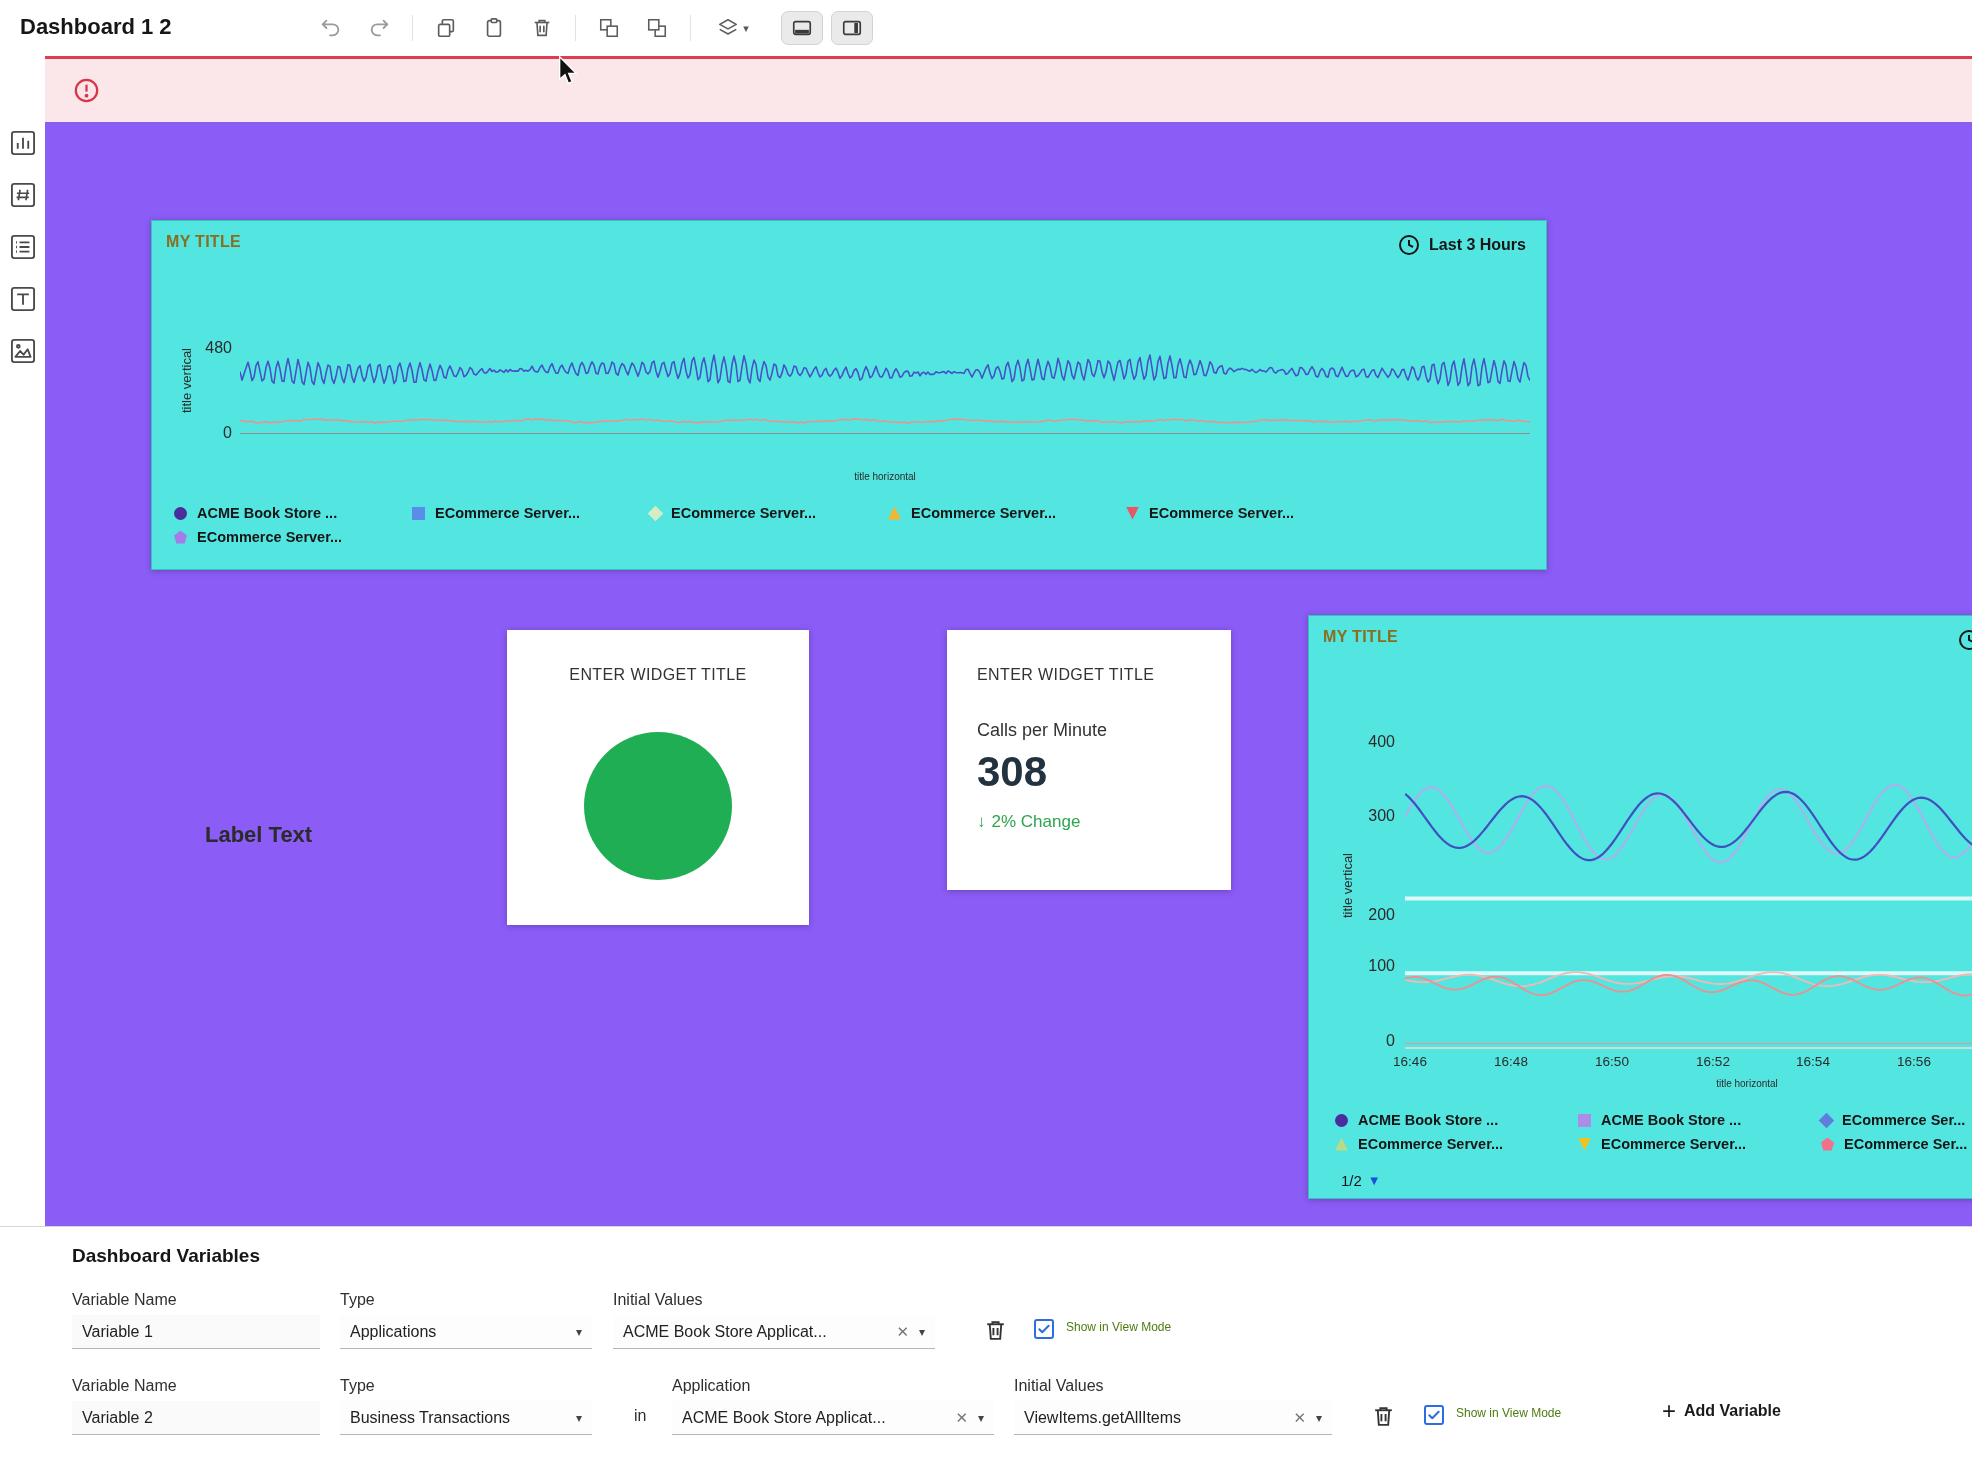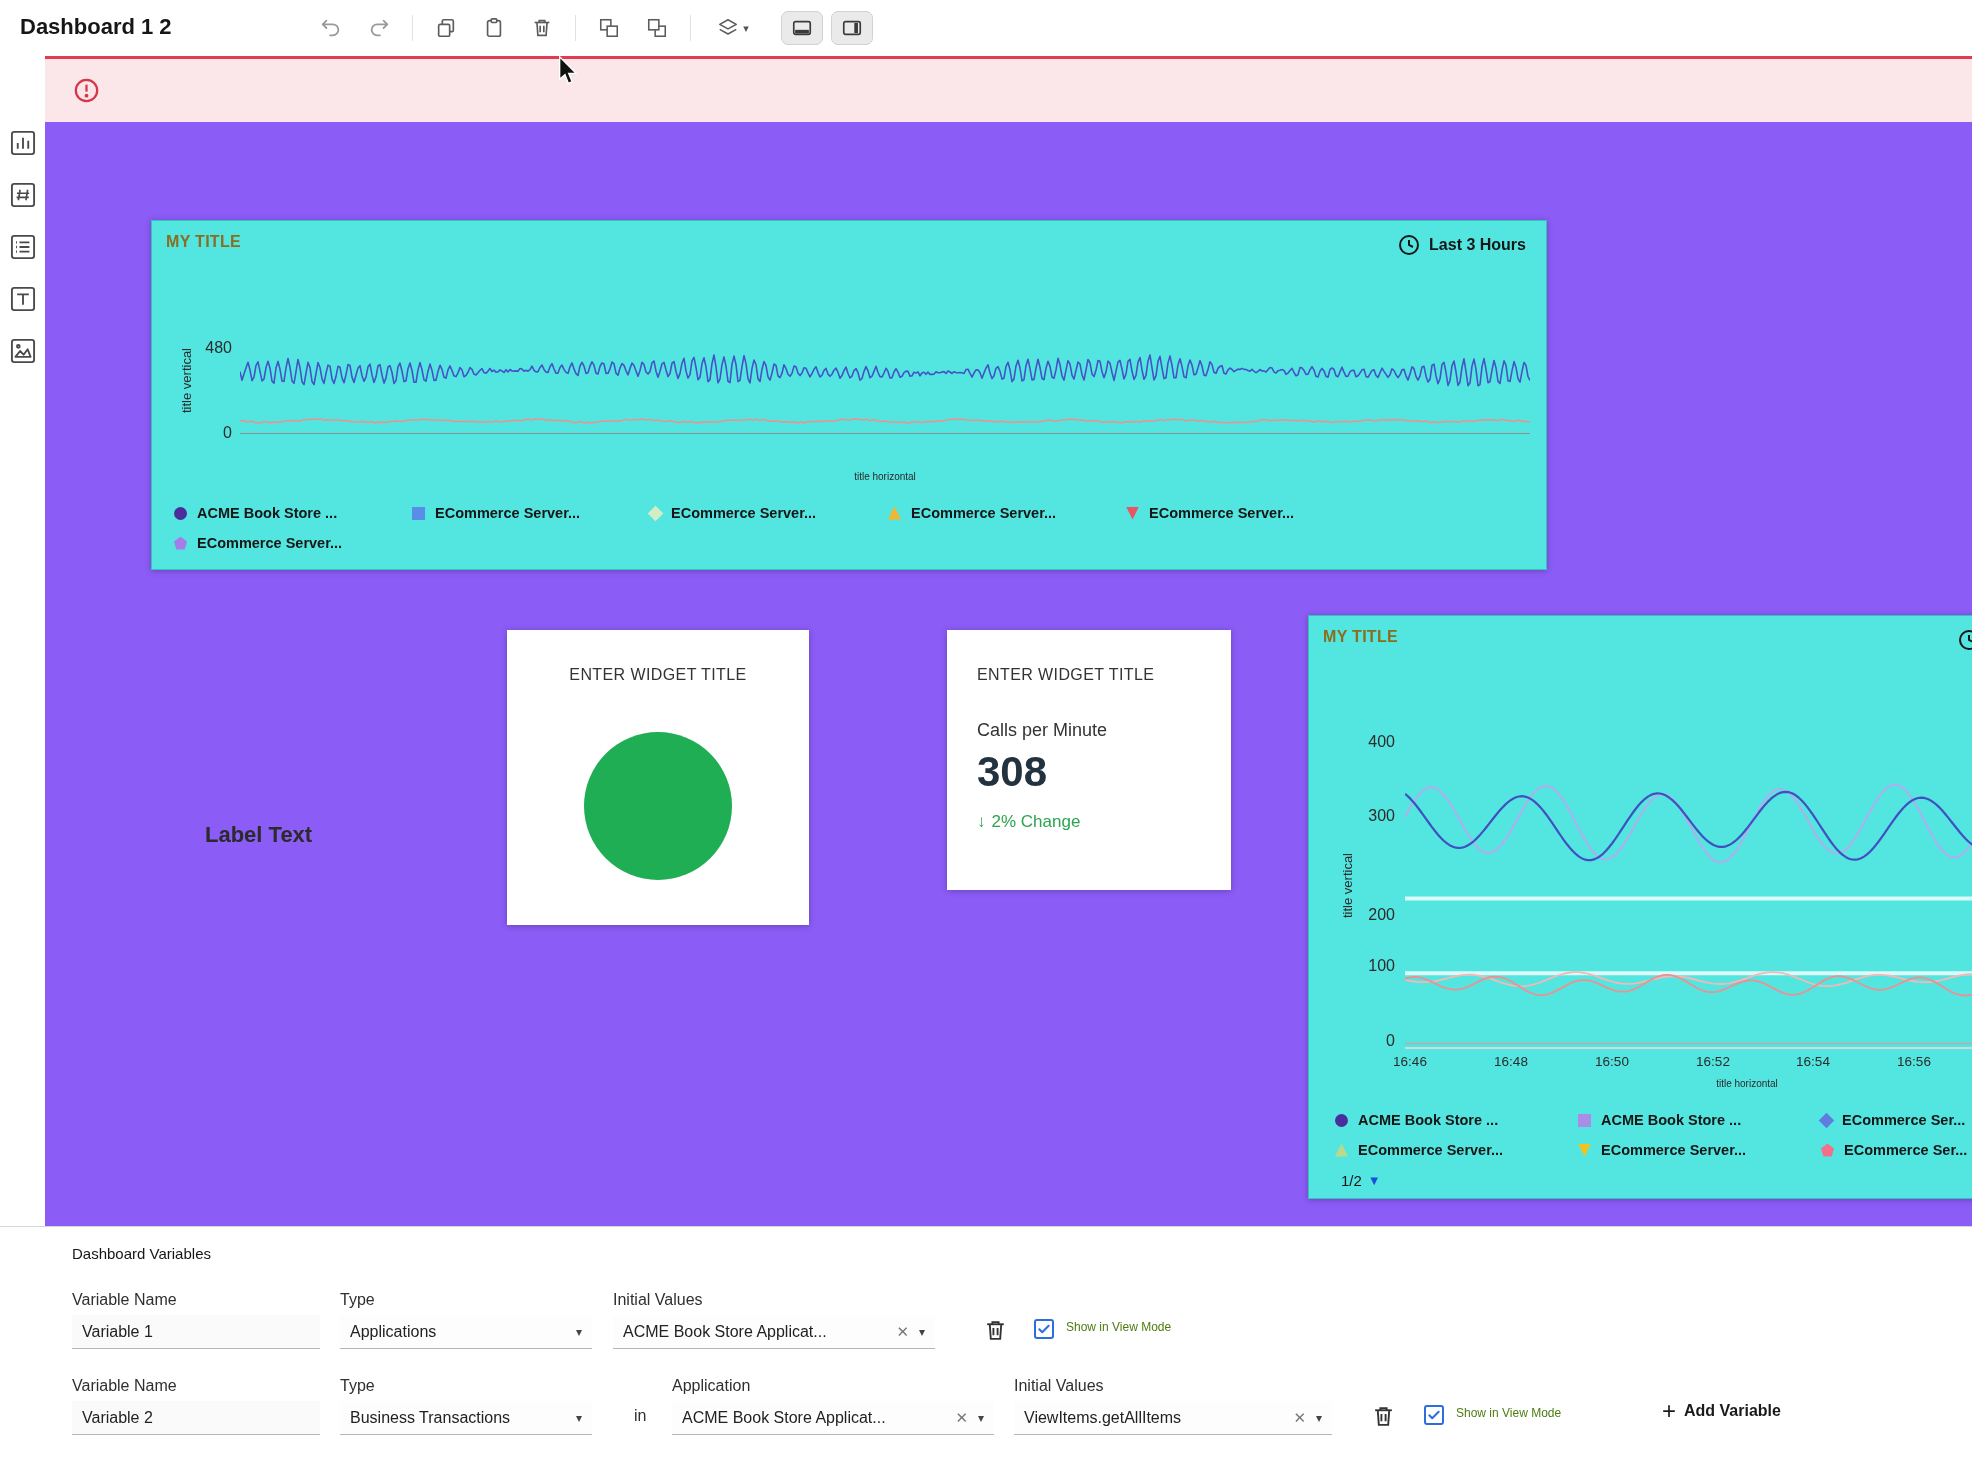--- a/index.html
+++ b/index.html
@@ -35,21 +35,21 @@
   .w-title{position:absolute;left:14px;top:12px;font-size:16px;font-weight:700;letter-spacing:.3px;color:#8a6d1f}
   .w-range{position:absolute;top:12px;display:flex;align-items:center;gap:8px;font-size:16px;font-weight:700;color:#161616}
 
   .ylab{position:absolute;font-size:13px;color:#2b2b2b;text-align:center;transform:rotate(-90deg)}
   .yticks{position:absolute}
   .yticks span{position:absolute;left:0;width:100%;text-align:right;font-size:16px;color:#2b2b2b}
   .xticks{position:absolute}
   .xticks span{position:absolute;transform:translateX(-50%);font-size:13.5px;color:#2b2b2b;white-space:nowrap}
   .xlab{position:absolute;text-align:center;font-size:10px;color:#2b2b2b}
 
-  .legend{position:absolute;display:flex;flex-wrap:wrap;row-gap:14px}
+  .legend{position:absolute;display:flex;flex-wrap:wrap;row-gap:8px}
   .legend-item{display:flex;align-items:center;gap:10px;cursor:pointer}
   .legend-label{font-size:14.5px;font-weight:700;color:#161616;white-space:nowrap}
   .marker{width:13px;height:13px;display:inline-block;flex:none}
   .marker.circle{border-radius:50%}
   .marker.diamond{width:11px;height:11px;transform:rotate(45deg)}
   .marker.triangle-up{clip-path:polygon(50% 0,100% 100%,0 100%)}
   .marker.triangle-down{clip-path:polygon(0 0,100% 0,50% 100%)}
   .marker.pentagon{clip-path:polygon(50% 0,100% 38%,82% 100%,18% 100%,0 38%)}
 
   .pagination{position:absolute;display:flex;align-items:center;gap:6px;font-size:15px;font-weight:400;color:#161616;cursor:pointer}
@@ -58,21 +58,21 @@
   .canvas-label{position:absolute;font-size:22px;font-weight:600;color:#2b2b2b}
 
   .card-title{position:absolute;font-size:16px;font-weight:500;letter-spacing:.4px;color:#333}
   .pie-circle{position:absolute;border-radius:50%}
   .metric-label{position:absolute;font-size:18px;color:#333}
   .metric-value{position:absolute;font-size:42px;font-weight:600;color:#22323f}
   .metric-change{position:absolute;display:flex;align-items:center;gap:6px;font-size:17px;color:#2da44e}
 
   
   .vars-panel{position:absolute;left:0;top:1226px;width:1972px;height:258px;background:#fff;border-top:1px solid #d6d6d6;z-index:6}
-  .vars-title{position:absolute;left:72px;top:18px;font-size:15px;font-weight:400;color:#161616}
+  .vars-title{position:absolute;left:72px;top:18px;font-size:19px;font-weight:700;color:#161616}
   .field-label{position:absolute;font-size:16px;color:#2f2f2f;font-weight:500;white-space:nowrap}
   .text-input{position:absolute;height:34px;background:#fafafa;border:none;border-bottom:1px solid #b5b5b5;font-size:16px;color:#222;padding:0 10px;font-family:"Liberation Sans",sans-serif}
   .select,.combo{position:absolute;height:34px;background:#fdfdfd;border-bottom:1px solid #b5b5b5;display:flex;align-items:center;padding:0 10px;font-size:16px;color:#222;cursor:pointer}
   .select .sel-text{flex:1;white-space:nowrap;overflow:hidden;text-overflow:ellipsis}
   .combo .chip-text{flex:1;white-space:nowrap;overflow:hidden;text-overflow:ellipsis}
   .close-x{color:#777;font-size:15px;margin:0 10px 0 8px;cursor:pointer}
   .caret{color:#444;font-size:12px}
   .in-label{position:absolute;font-size:16px;color:#2f2f2f}
   .row-trash{position:absolute;width:30px;height:30px;display:flex;align-items:center;justify-content:center;cursor:pointer;background:none;border:none}
   .checkbox{position:absolute;width:20px;height:20px;border:2px solid #2e6de0;border-radius:3px;background:#fff;display:flex;align-items:center;justify-content:center;cursor:pointer}

